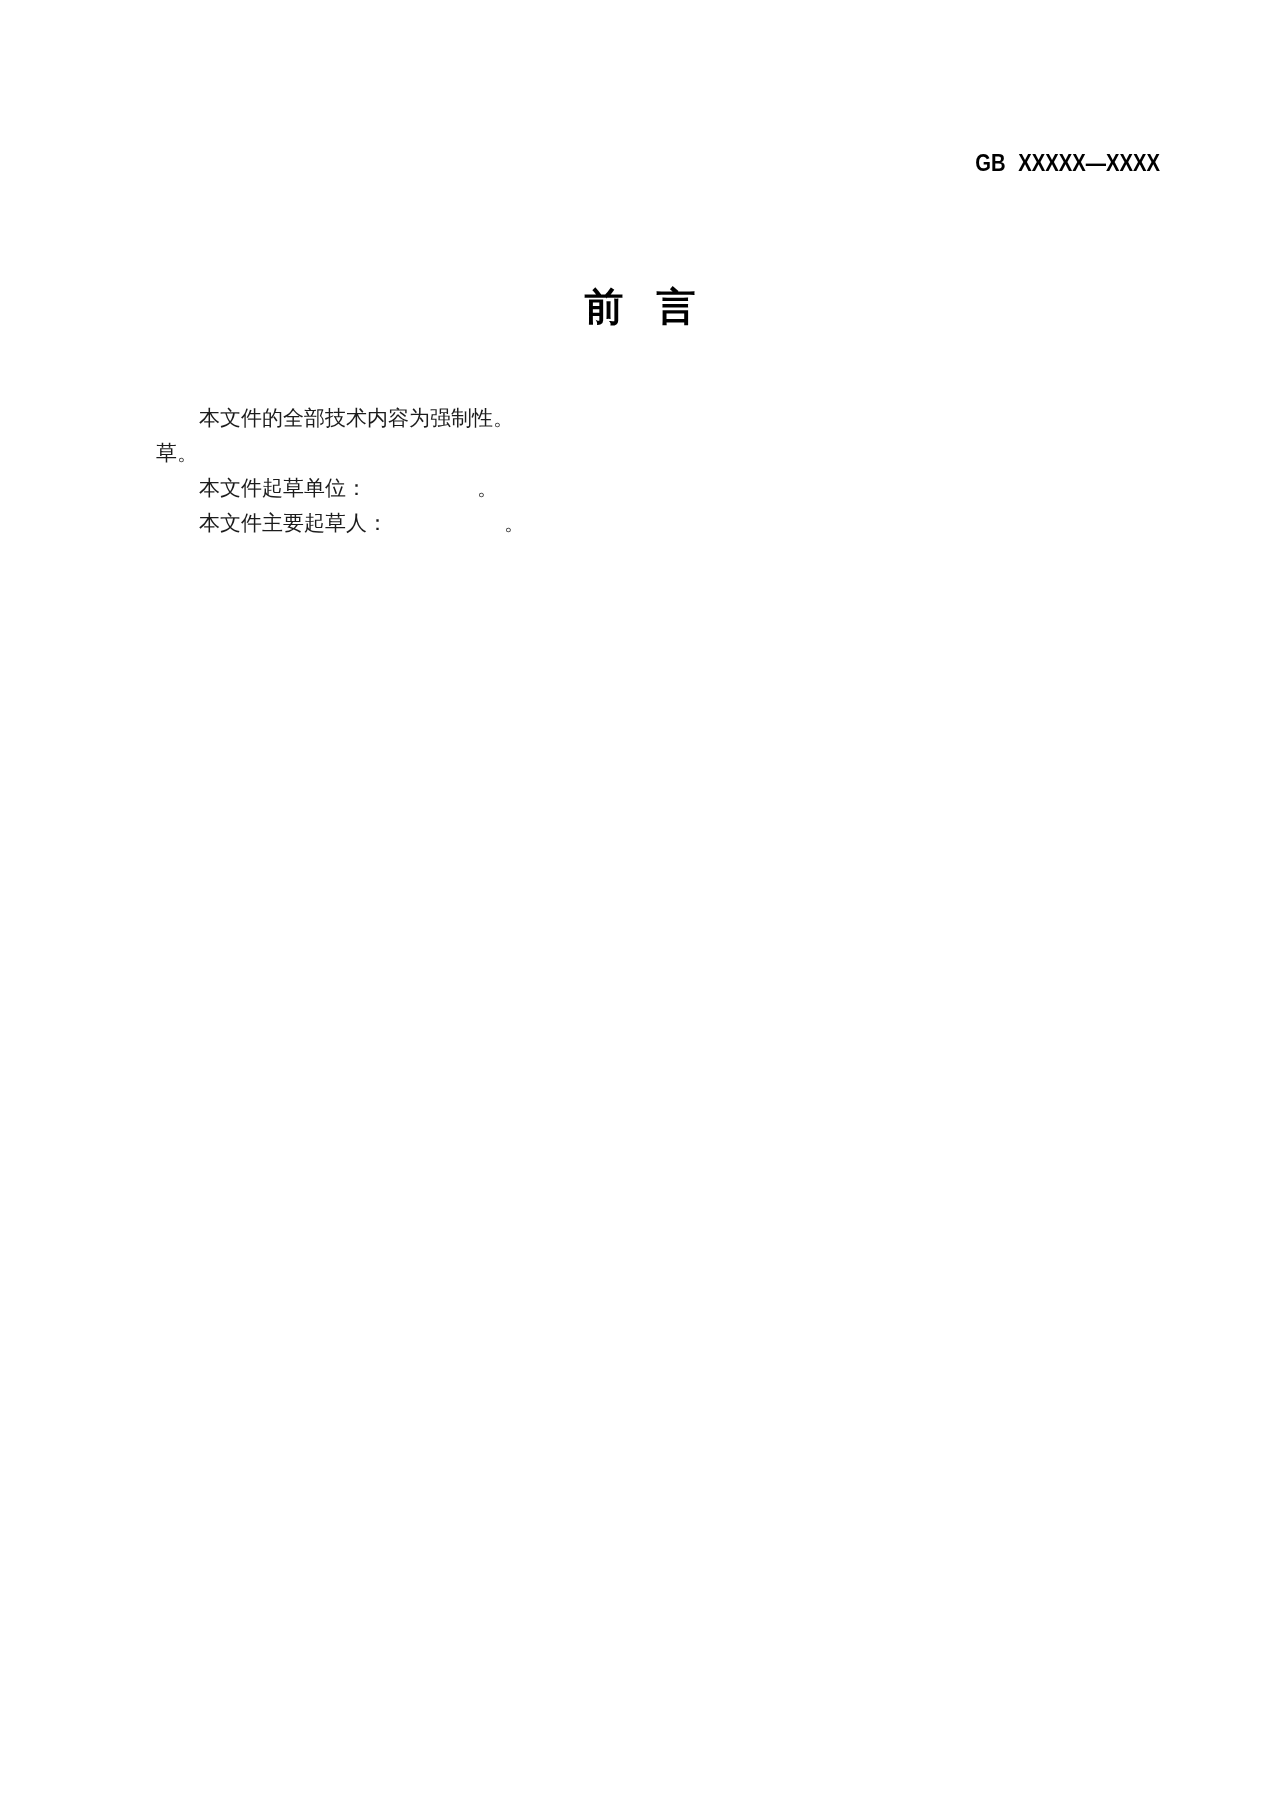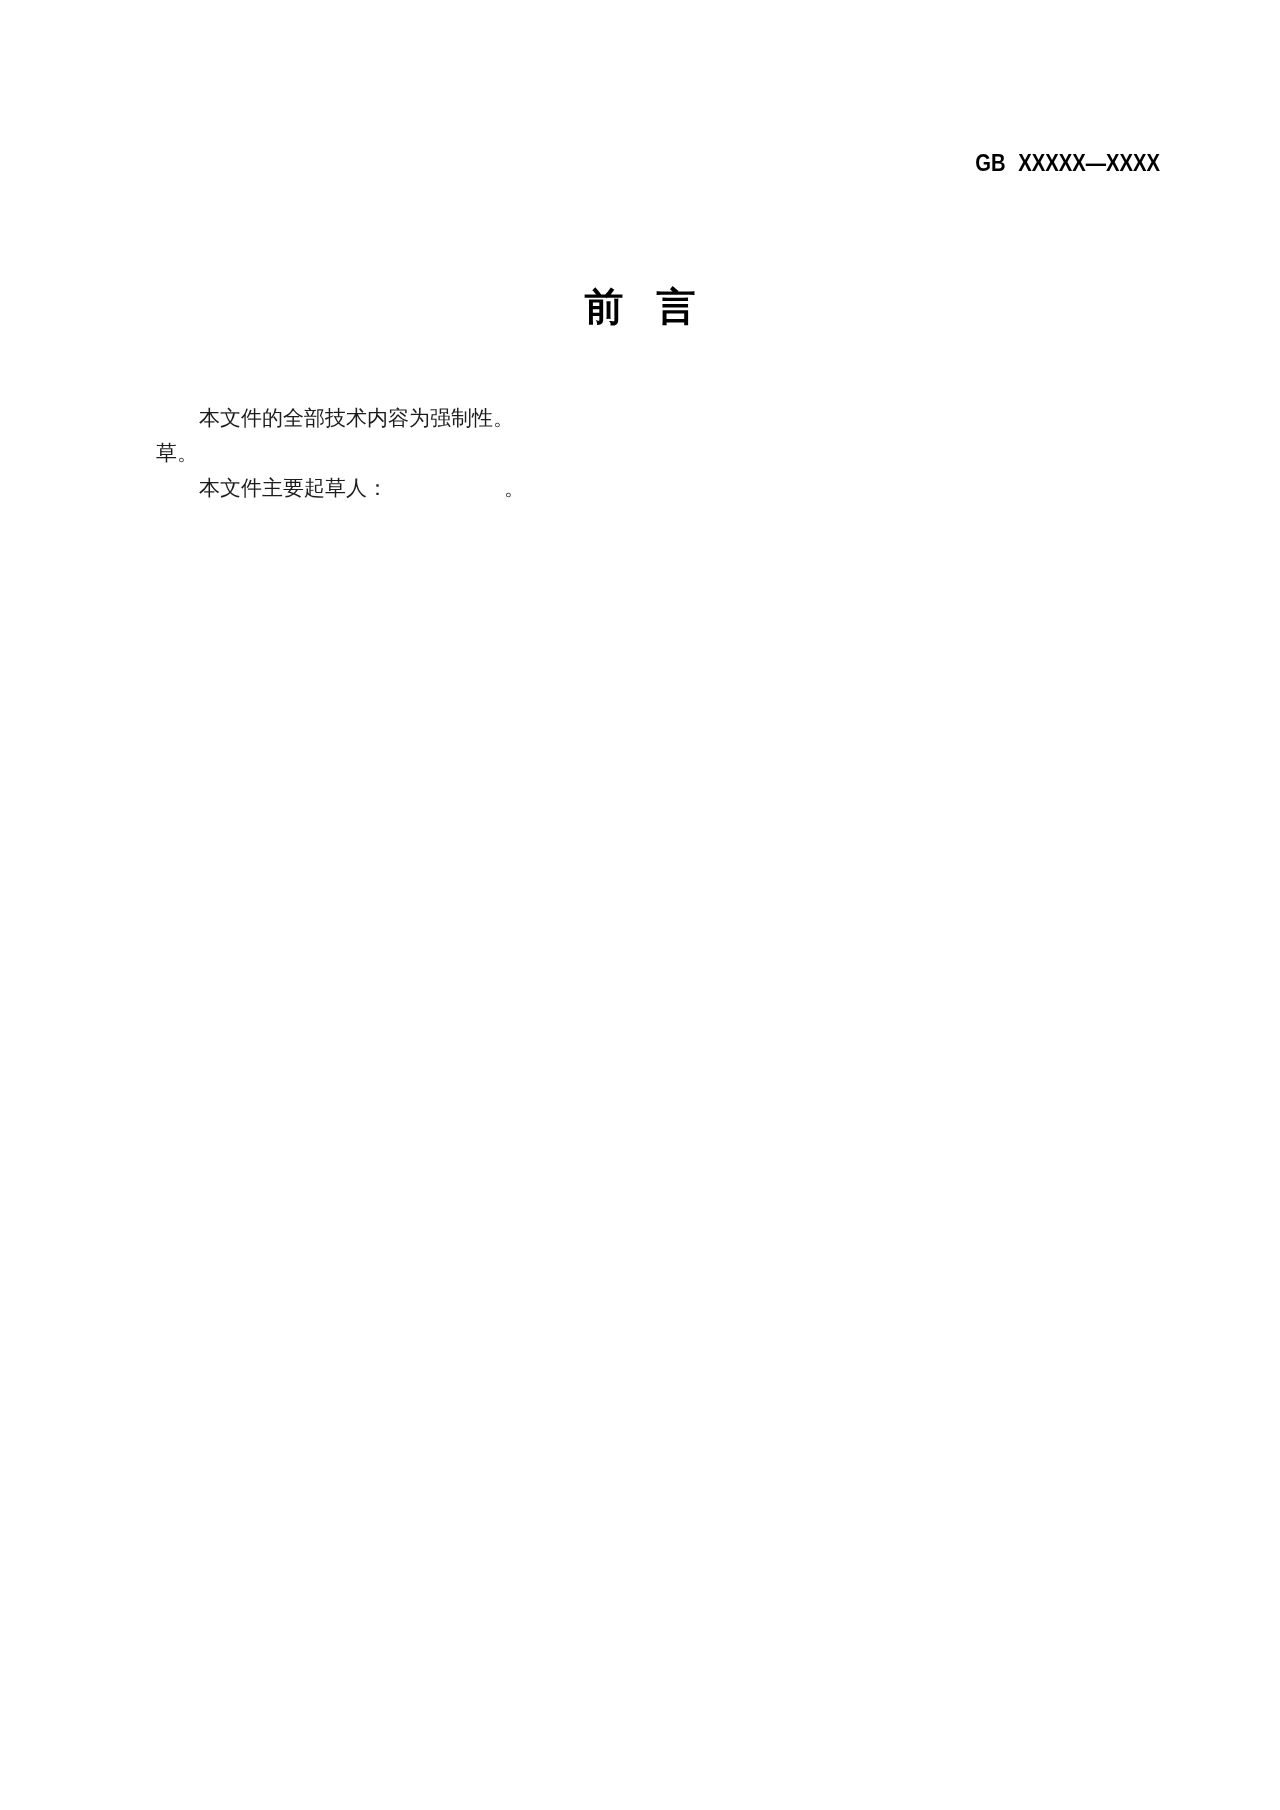--- a/index.html
+++ b/index.html
@@ -91,20 +91,21 @@
 
   <div class="body-text">
 
     <div class="line indent">本文件的全部技术内容为强制性。</div>
 
 
     <div class="line">草。</div>
 
 
 
+    <div class="line indent"><span>本文件起草单位：</span><span class="blank-fill blank-w1"></span><span>。</span></div>
 
     <div class="line indent"><span>本文件主要起草人：</span><span class="blank-fill blank-w2"></span><span>。</span></div>
 
   </div>
 
   <div class="page-number">III</div>
 
 </div>
 
 </body></html>

